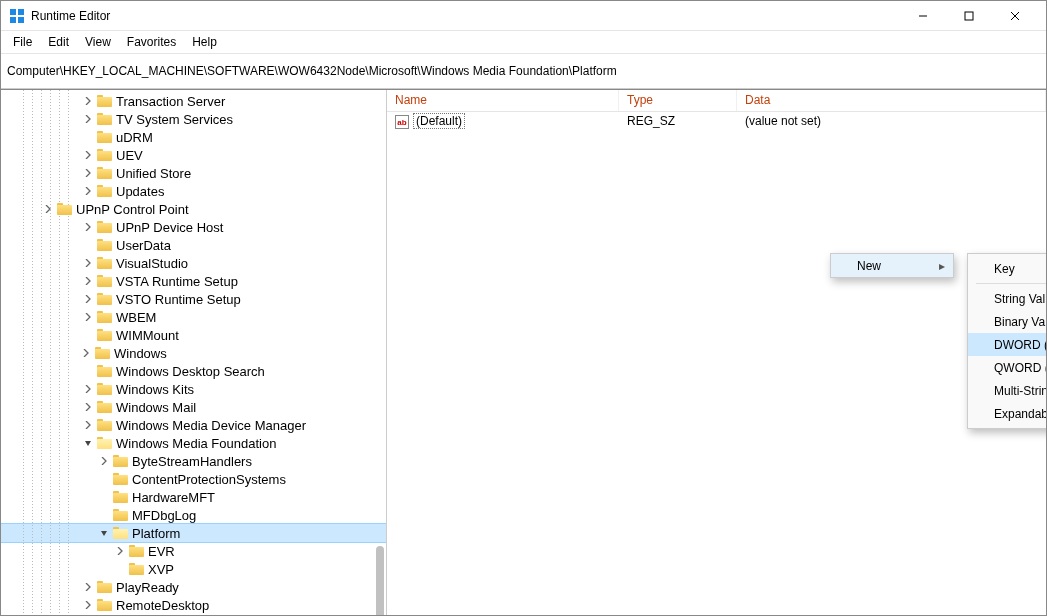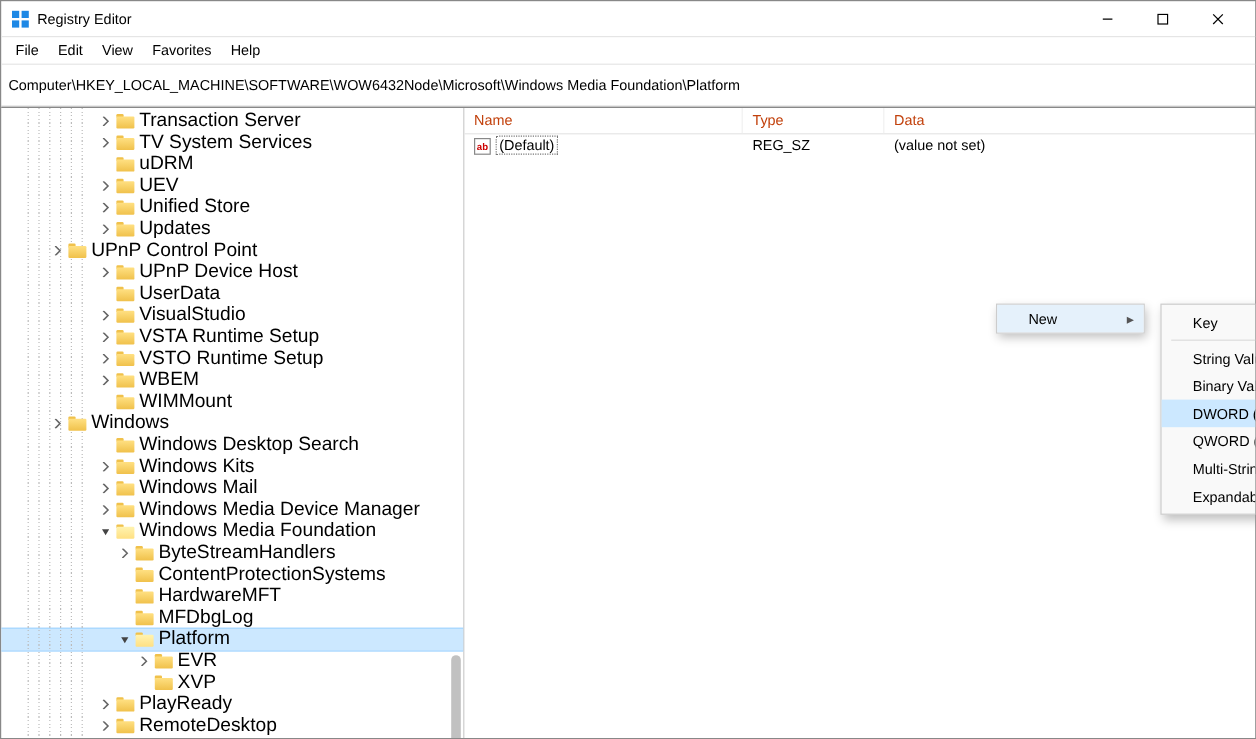--- a/index.html
+++ b/index.html
@@ -24,21 +24,21 @@
 .tree-pane { width: 386px; border-right: 1px solid #ccc; overflow: hidden; position: relative; padding-top: 2px; }
 .tree-scroll { height: 100%; overflow: hidden; }
 
 .tree-lines { position: absolute; top: 0; left: 22px; height: 100%; display: flex; gap: 8px; pointer-events: none; }
 .tree-lines span { width: 1px; background: repeating-linear-gradient(to bottom, #bbb 0, #bbb 1px, transparent 1px, transparent 3px); height: 100%; }
 .tree .row { display: flex; align-items: center; height: 18px; cursor: default; }
 .tree .row.selected { background: #cce8ff; outline: 1px solid #99d1ff; }
 .tree .chevron { width: 14px; height: 14px; display: flex; align-items: center; justify-content: center; margin-right: 1px; color: #555; font-size: 12px; }
 .tree .chevron svg { width: 8px; height: 8px; }
 .tree .icon { width: 16px; height: 14px; margin-right: 4px; display: flex; align-items: center; justify-content: center; }
-.tree .label { font-size: 16px; }
+.tree .label { font-size: 13px; }
 
 .folder-icon { width: 15px; height: 12px; position: relative; }
 .folder-icon::before { content: ""; position: absolute; top: 0; left: 0; width: 6px; height: 3px; background: #f0c14b; border-radius: 1px 1px 0 0; }
 .folder-icon::after { content: ""; position: absolute; top: 2px; left: 0; width: 15px; height: 10px; background: linear-gradient(#ffe082, #f0c14b); border-radius: 1px; }
 .folder-icon.open::after { background: linear-gradient(#fff3b0, #ffe082); }
 
 .list-pane { flex: 1; display: flex; flex-direction: column; position: relative; }
 .list-header { display: flex; height: 22px; border-bottom: 1px solid #e5e5e5; }
 .list-header .col { padding: 3px 8px; font-size: 12px; color: #c2410c; border-right: 1px solid #f0f0f0; }
 .col-name { width: 232px; }
@@ -67,21 +67,21 @@
 
 <div class="window">
 
   <div class="titlebar">
     <div class="app-icon">
         <span></span>
         <span></span>
         <span></span>
         <span></span>
       </div>
-    <div class="title">Registry Editor</div>
+    <div class="title">Runtime Editor</div>
     <div class="win-controls">
       <div class="win-btn">
           <svg viewBox="0 0 10 10">
             <line x1="1" y1="5" x2="9" y2="5" stroke="black" stroke-width="1"></line>
           </svg>
         </div>
       <div class="win-btn">
           <svg viewBox="0 0 10 10">
             <rect x="1" y="1" width="8" height="8" fill="none" stroke="black" stroke-width="1"></rect>
           </svg>
@@ -254,21 +254,21 @@
               </span>
               <span class="label">WBEM</span>
             </div>
             <div class="row" style="padding-left: 80px;">
               <span class="chevron"></span>
               <span class="icon">
                 <span class="folder-icon"></span>
               </span>
               <span class="label">WIMMount</span>
             </div>
-            <div class="row" style="padding-left: 40px;">
+            <div class="row" style="padding-left: 78px;">
               <span class="chevron">
                 <svg viewBox="0 0 8 8">
                   <path d="M2 0 L6 4 L2 8" fill="none" stroke="#666" stroke-width="1.3"></path>
                 </svg>
               </span>
               <span class="icon">
                 <span class="folder-icon"></span>
               </span>
               <span class="label">Windows</span>
             </div>

